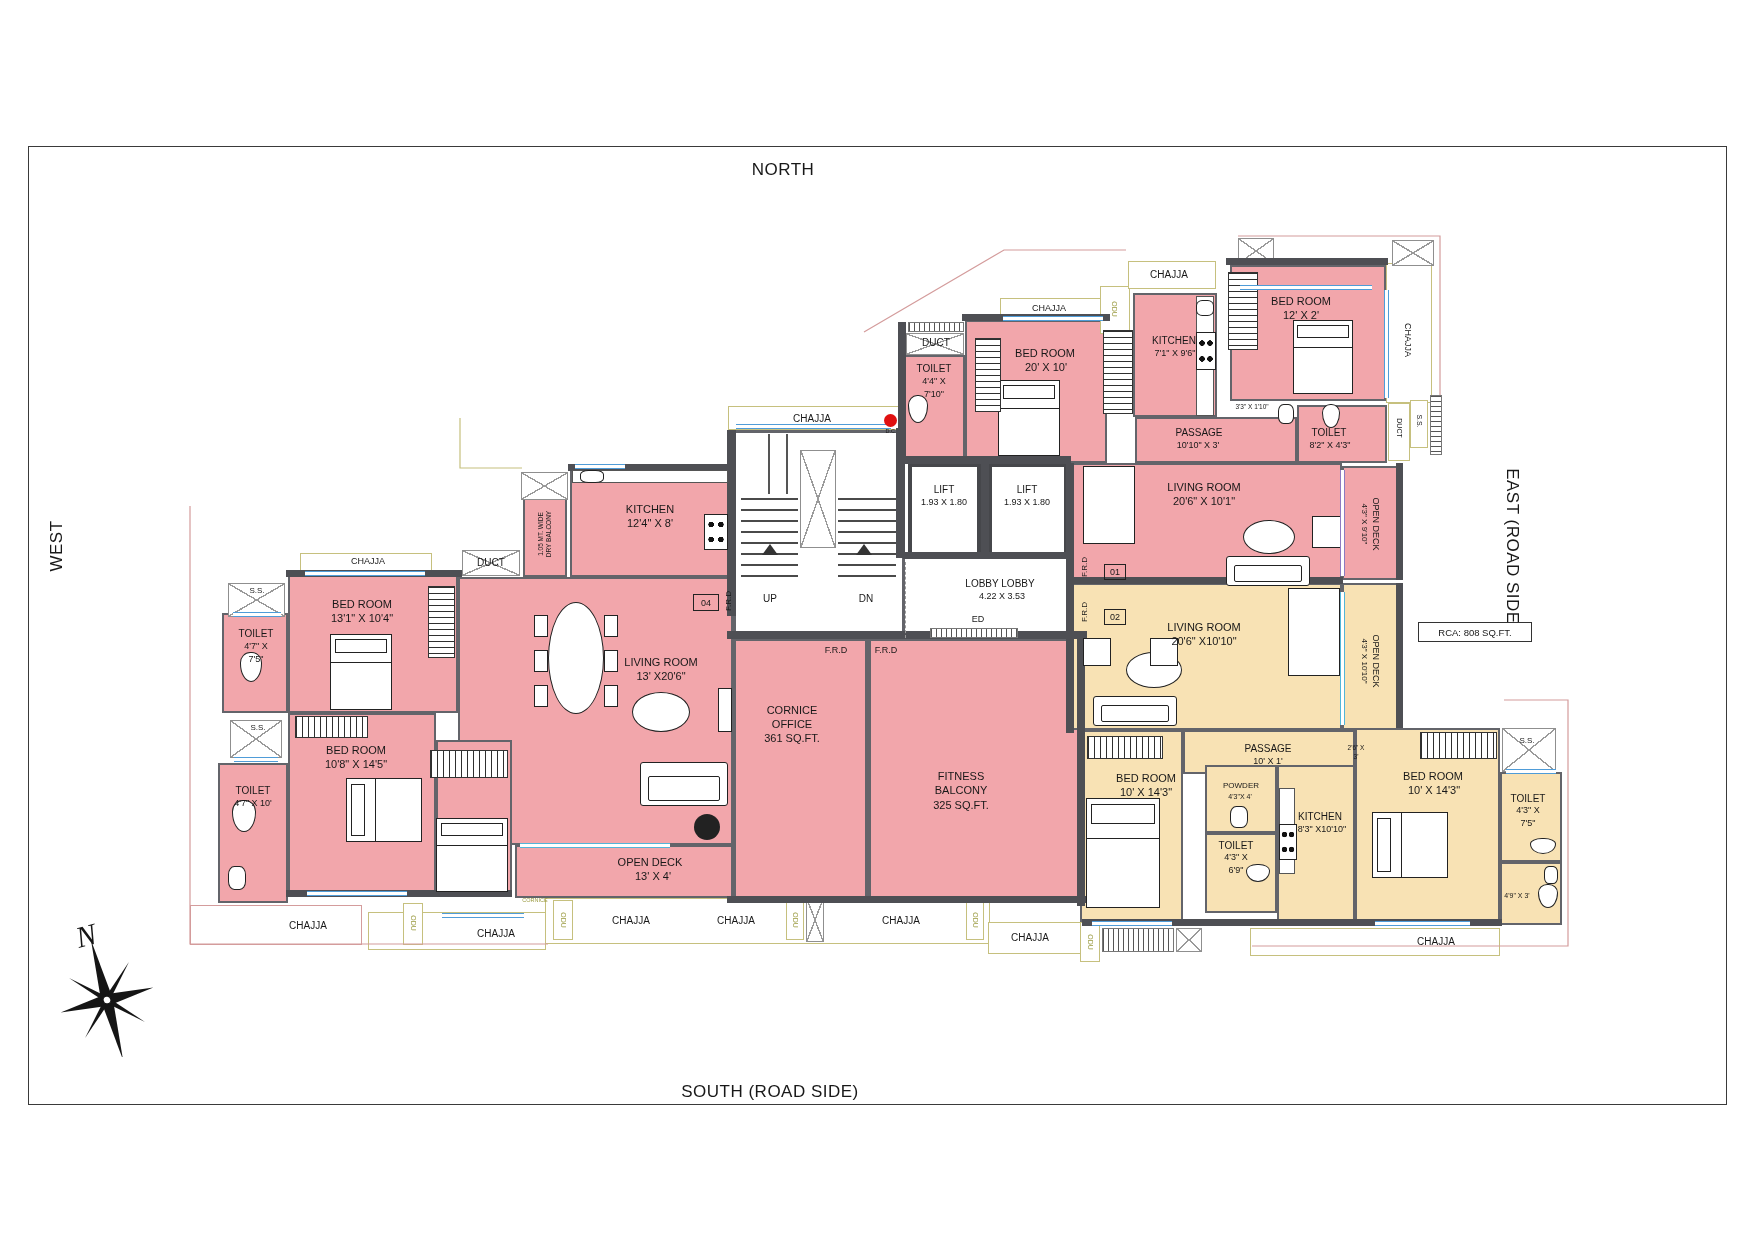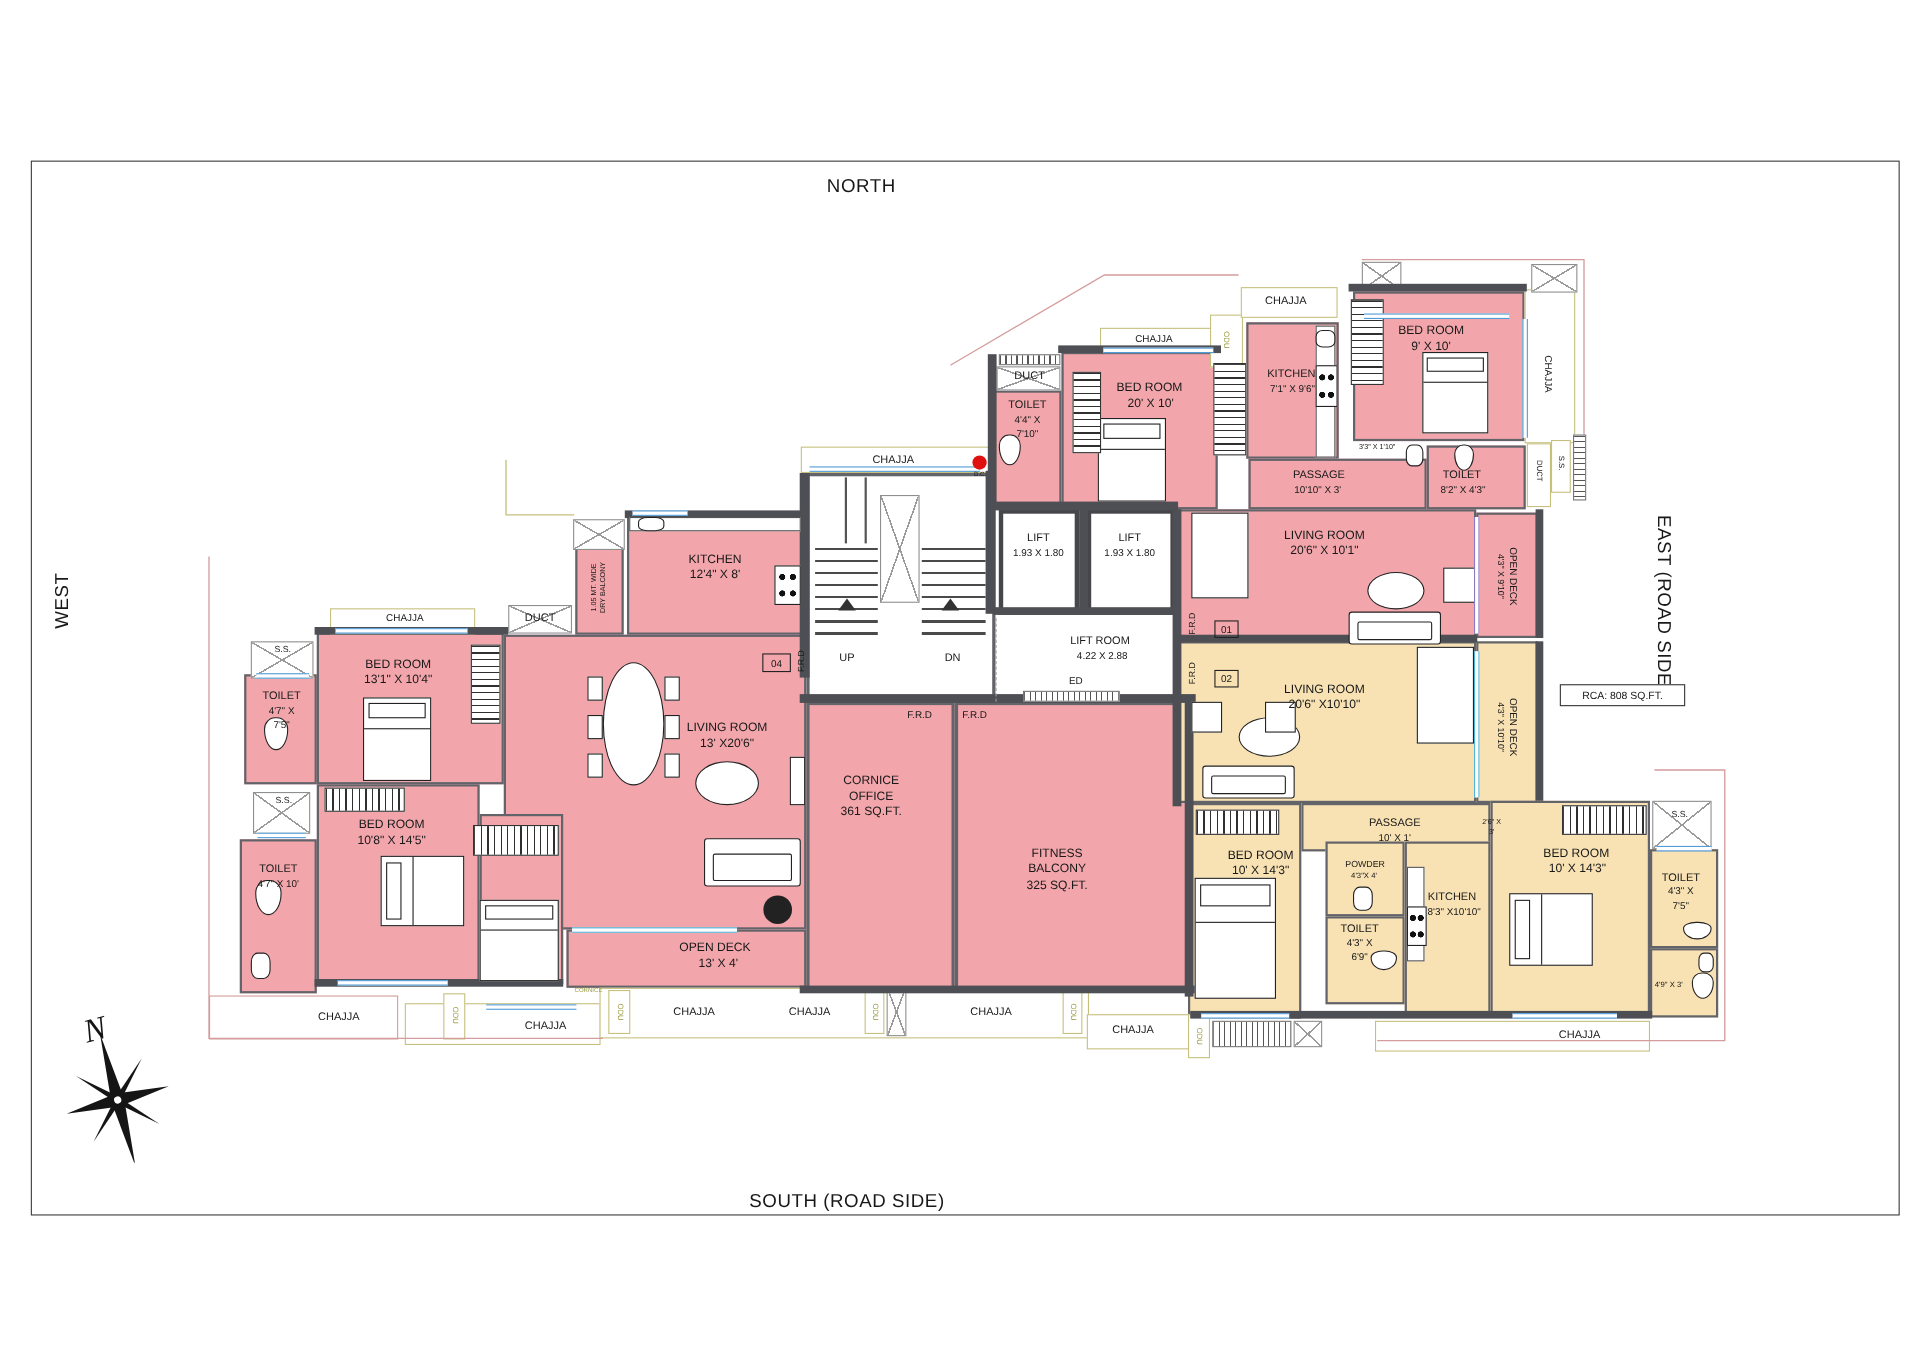--- a/index.html
+++ b/index.html
@@ -182,22 +182,22 @@
   <div class="dot" style="left:884px;top:414px"></div>
   <div class="lbl s5" style="left:891px;top:432px">D.C.</div>
 
   <div class="room wht" style="left:908px;top:463px;width:73px;height:96px;border:4px solid #46474b"></div>
   <div class="room wht" style="left:988px;top:463px;width:80px;height:96px;border:4px solid #46474b"></div>
   <div class="lbl s10" style="left:944px;top:489px">LIFT</div>
   <div class="lbl s9" style="left:944px;top:503px">1.93 X 1.80</div>
   <div class="lbl s10" style="left:1027px;top:489px">LIFT</div>
   <div class="lbl s9" style="left:1027px;top:503px">1.93 X 1.80</div>
   <div class="dashv" style="left:905px;top:562px;height:76px"></div>
-  <div class="lbl s10" style="left:1000px;top:583px">LIFT ROOM</div>
-  <div class="lbl s9" style="left:1002px;top:597px">4.22 X 2.88</div>
+  <div class="lbl s10" style="left:1000px;top:583px">LOBBY LOBBY</div>
+  <div class="lbl s9" style="left:1002px;top:597px">4.22 X 3.53</div>
   <div class="lbl s9" style="left:978px;top:620px">ED</div>
   <div class="hstrip" style="left:930px;top:628px;width:88px;height:10px"></div>
   <div class="xbox" style="left:927px;top:645px;width:93px;height:62px"></div>
 
   <div class="room pink" style="left:733px;top:638px;width:135px;height:262px;border-width:3px"></div>
   <div class="room pink" style="left:868px;top:638px;width:215px;height:262px;border-width:3px"></div>
   <div class="lbl s9" style="left:836px;top:651px">F.R.D</div>
   <div class="lbl s9" style="left:886px;top:651px">F.R.D</div>
   <div class="lbl" style="left:792px;top:710px">CORNICE</div>
   <div class="lbl" style="left:792px;top:724px">OFFICE</div>
@@ -264,21 +264,21 @@
   <div class="lbl s9" style="left:934px;top:382px">4'4" X</div>
   <div class="lbl s9" style="left:934px;top:395px">7'10"</div>
   <div class="lbl" style="left:1045px;top:353px">BED ROOM</div>
   <div class="lbl" style="left:1046px;top:367px">20' X 10'</div>
   <div class="lbl s9" style="left:1049px;top:309px">CHAJJA</div>
   <div class="lbl rot90 s7 olv" style="left:1114px;top:309px">ODU</div>
   <div class="lbl s10" style="left:1174px;top:340px">KITCHEN</div>
   <div class="lbl s9" style="left:1175px;top:354px">7'1" X 9'6"</div>
   <div class="lbl s10" style="left:1169px;top:274px">CHAJJA</div>
   <div class="lbl" style="left:1301px;top:301px">BED ROOM</div>
-  <div class="lbl" style="left:1301px;top:315px">9' X 10'</div>
+  <div class="lbl" style="left:1301px;top:315px">12' X 2'</div>
   <div class="lbl rot90 s9" style="left:1407px;top:340px">CHAJJA</div>
   <div class="lbl s6" style="left:1252px;top:407px">3'3" X 1'10"</div>
   <div class="lbl s10" style="left:1199px;top:432px">PASSAGE</div>
   <div class="lbl s9" style="left:1198px;top:446px">10'10" X 3'</div>
   <div class="lbl s10" style="left:1329px;top:432px">TOILET</div>
   <div class="lbl s9" style="left:1330px;top:446px">8'2" X 4'3"</div>
   <div class="lbl rot90 s7" style="left:1399px;top:428px">DUCT</div>
   <div class="lbl rot90 s7" style="left:1419px;top:421px">S.S.</div>
   <div class="lbl" style="left:1204px;top:487px">LIVING ROOM</div>
   <div class="lbl" style="left:1204px;top:501px">20'6" X 10'1"</div>

